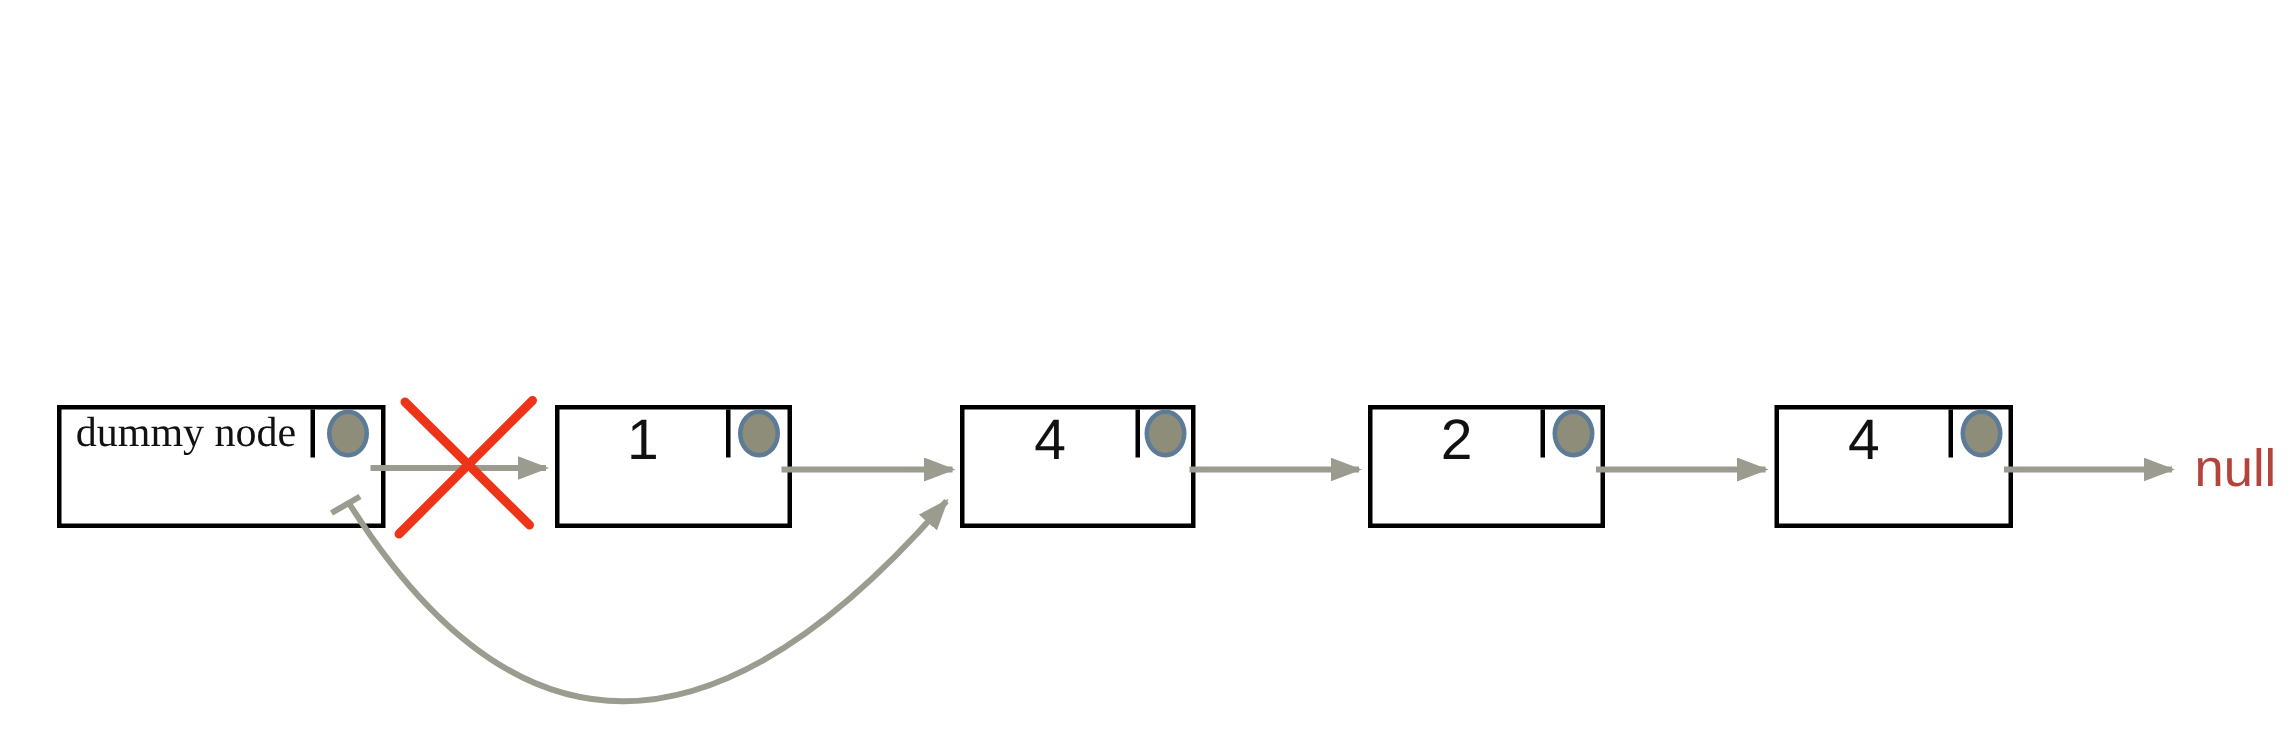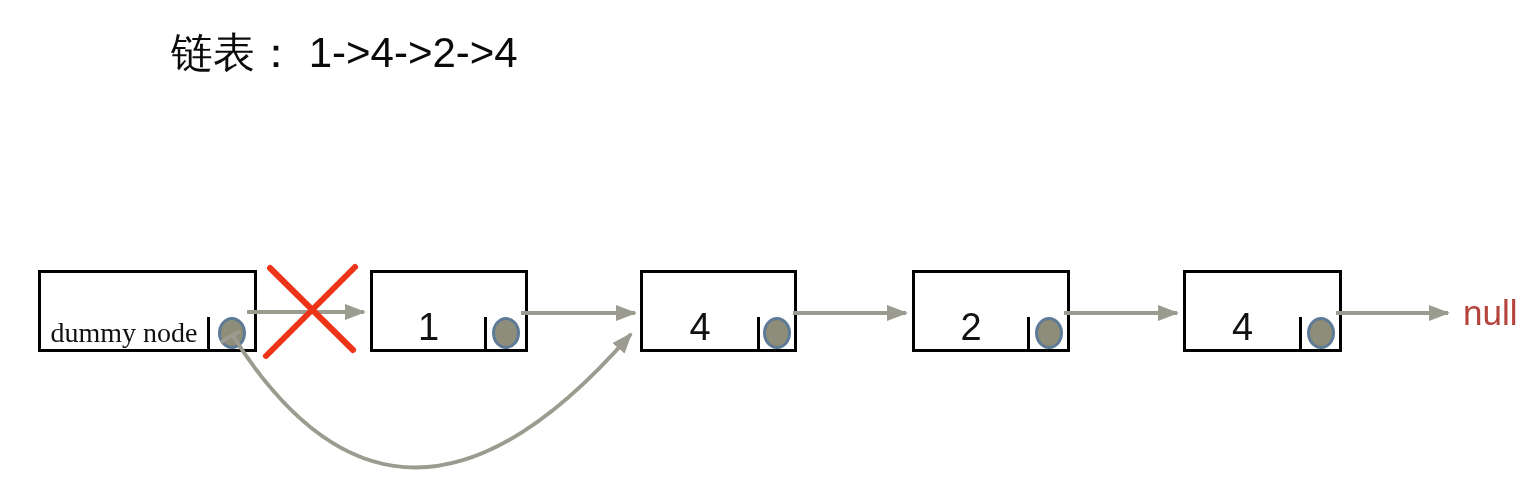--- a/index.html
+++ b/index.html
@@ -30,21 +30,21 @@
   #title-list{left:171px;}
   #title-action{left:675px;}
   .node{
     position:absolute;
     top:270px;height:82px;
     box-sizing:border-box;
     border:3px solid var(--box-border);
     background:#ffffff;
     display:flex;
     flex-direction:row;
-    align-items:flex-end;
+    align-items:flex-start;
   }
   .node .value{
     flex:1;
     display:flex;align-items:center;justify-content:center;
     color:#111;
   }
   .value-num{font-size:38px;font-family:"Liberation Sans",sans-serif;}
   .value-dummy{font-size:28px;font-family:"Liberation Serif",serif;}
   .node .pointer-cell{
     box-sizing:border-box;
@@ -80,21 +80,20 @@
     font-size:35px;
     color:var(--null-text);
     font-family:"Liberation Sans",sans-serif;
   }
 </style>
 </head>
 <body>
 
 <div id="stage">
 
-  <div id="title-list" class="title-text">链表： 1-&gt;4-&gt;2-&gt;4</div>
 
   <div id="node-dummy" class="node">
     <div class="value value-dummy">dummy node</div>
     <div class="pointer-cell">
       <div class="dot"></div>
     </div>
   </div>
 
   <div id="node-1" class="node">
     <div class="value value-num">1</div>

